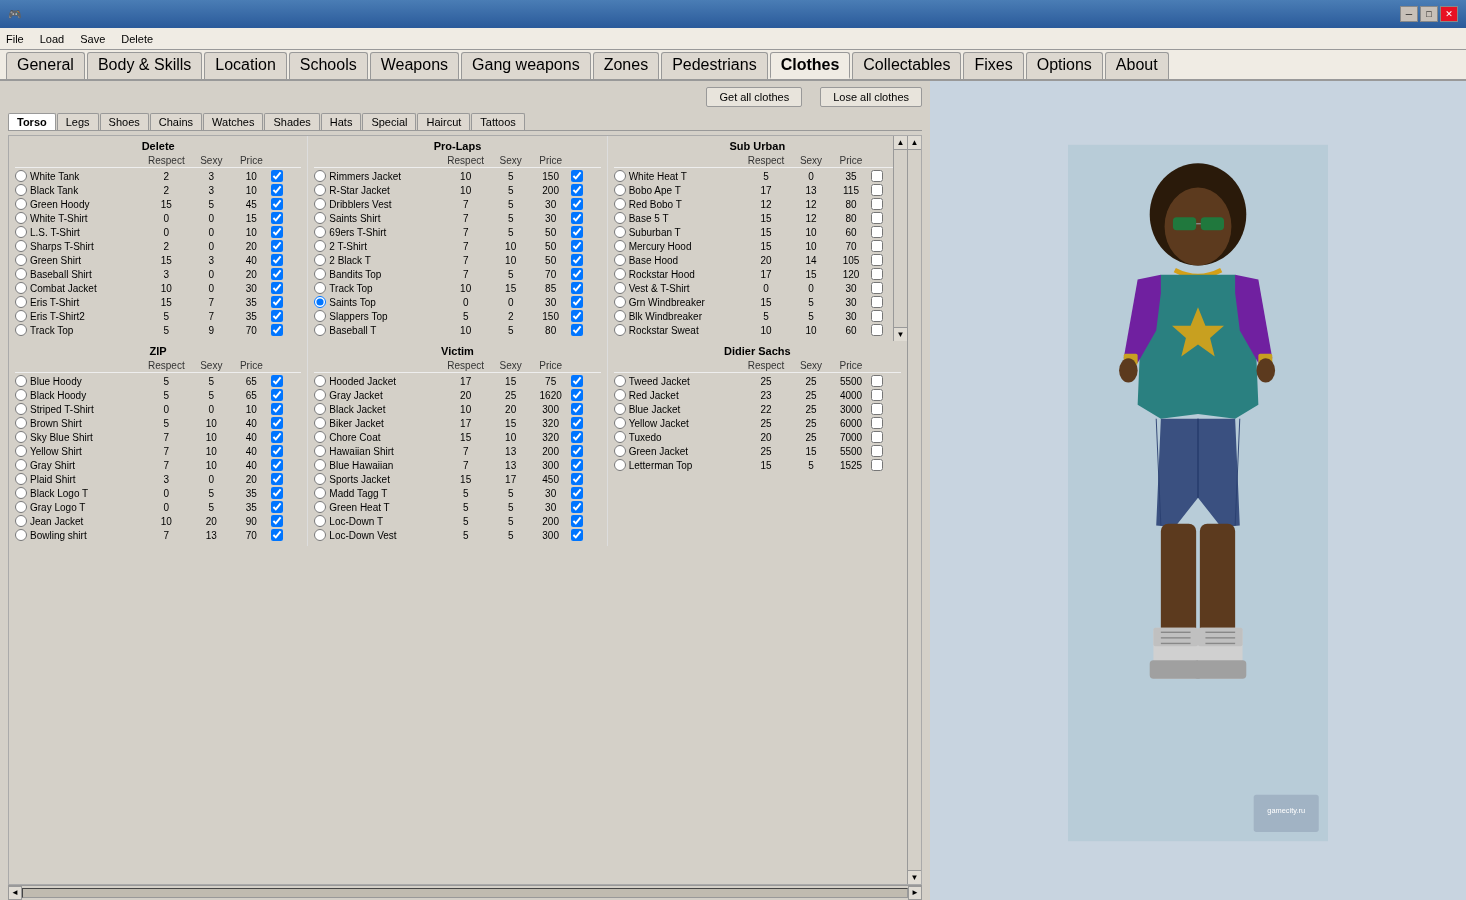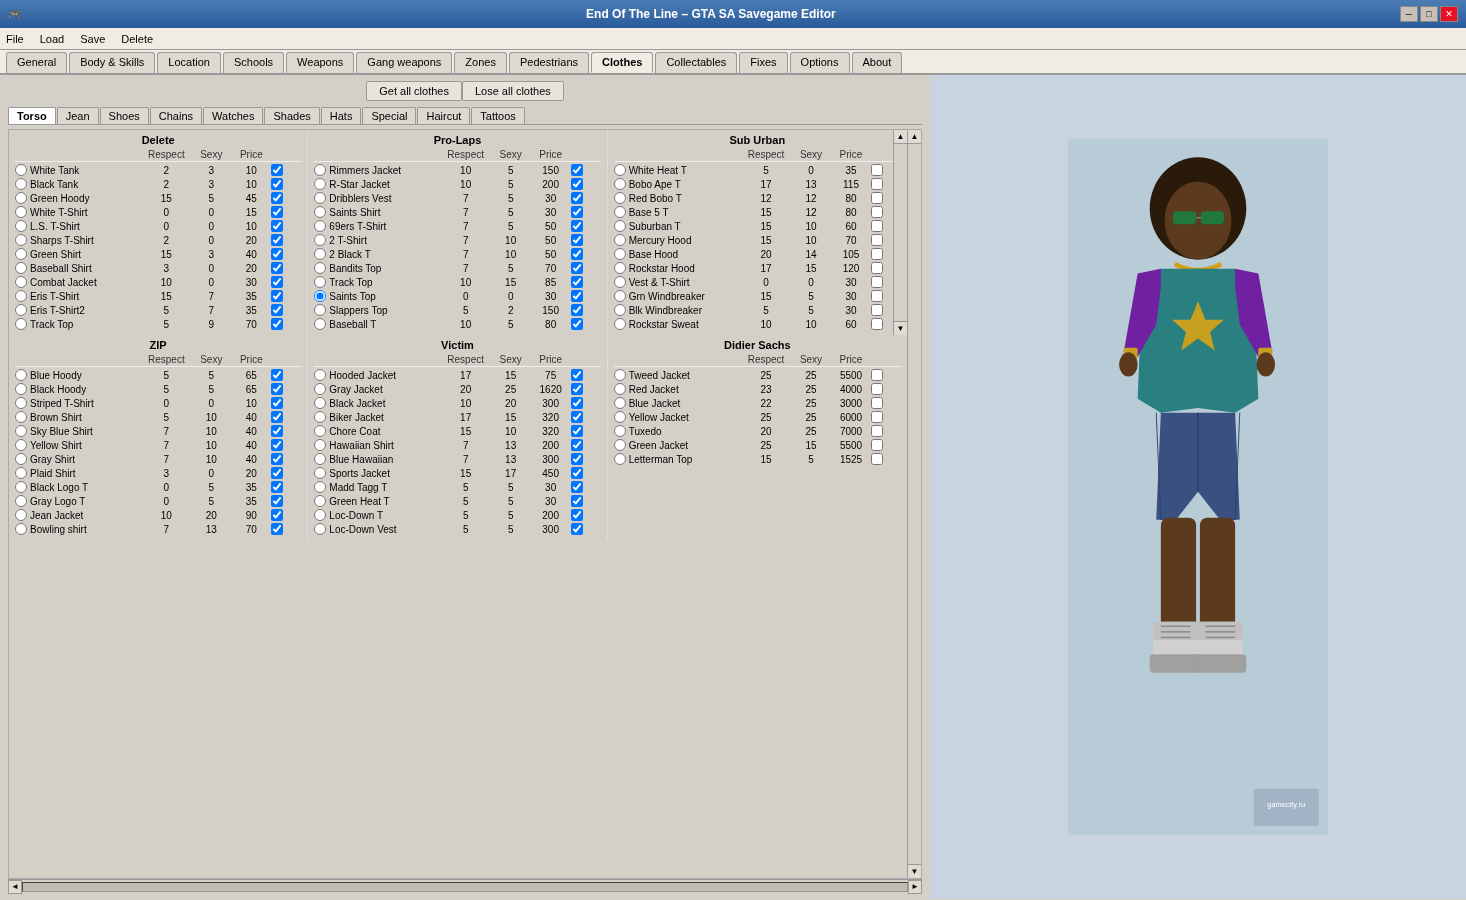--- a/index.html
+++ b/index.html
@@ -46,21 +46,21 @@
       display: flex;
       gap: 0;
       border-bottom: 2px solid #999;
     }
     .tab-outer {
       padding: 3px 10px;
       border: 1px solid #999;
       border-bottom: none;
       background: #ddd8d0;
       cursor: pointer;
-      font-size: 11px;
+      font-size: 16px;
       margin-right: 2px;
       border-radius: 3px 3px 0 0;
     }
     .tab-outer.active {
       background: #f0ece4;
       border-bottom: 2px solid #f0ece4;
       font-weight: bold;
     }
     .main-area {
       display: flex;
@@ -76,22 +76,22 @@
     .right-panel {
       flex: 1;
       background: #c8d4e0;
       display: flex;
       align-items: center;
       justify-content: center;
       overflow: hidden;
     }
     .top-buttons {
       display: flex;
-      justify-content: center;
-      gap: 0;
+      justify-content: flex-end;
+      gap: 18px;
       margin-bottom: 6px;
     }
     .btn {
       padding: 3px 12px;
       background: #e8e4dc;
       border: 1px solid #999;
       border-radius: 2px;
       cursor: pointer;
       font-size: 11px;
     }
@@ -165,21 +165,20 @@
       overflow-x: hidden;
     }
   </style>
 </head>
 <body>
 
 <div class="title-bar">
   <div class="title-bar-left">
     <span>🎮</span>
   </div>
-  <span class="title-bar-title">End Of The Line – GTA SA Savegame Editor</span>
   <div class="title-bar-controls">
     <div class="tb-btn">─</div>
     <div class="tb-btn">□</div>
     <div class="tb-btn close">✕</div>
   </div>
 </div>
 
 <div class="menu-bar">
   <span class="menu-item">File</span>
   <span class="menu-item">Load</span>
@@ -207,21 +206,21 @@
 
   <div class="left-panel">
 
     <div class="top-buttons">
       <button class="btn">Get all clothes</button>
       <button class="btn">Lose all clothes</button>
     </div>
 
     <div class="inner-tabs">
       <div class="inner-tab active">Torso</div>
-      <div class="inner-tab">Jean</div>
+      <div class="inner-tab">Legs</div>
       <div class="inner-tab">Shoes</div>
       <div class="inner-tab">Chains</div>
       <div class="inner-tab">Watches</div>
       <div class="inner-tab">Shades</div>
       <div class="inner-tab">Hats</div>
       <div class="inner-tab">Special</div>
       <div class="inner-tab">Haircut</div>
       <div class="inner-tab">Tattoos</div>
     </div>
 

